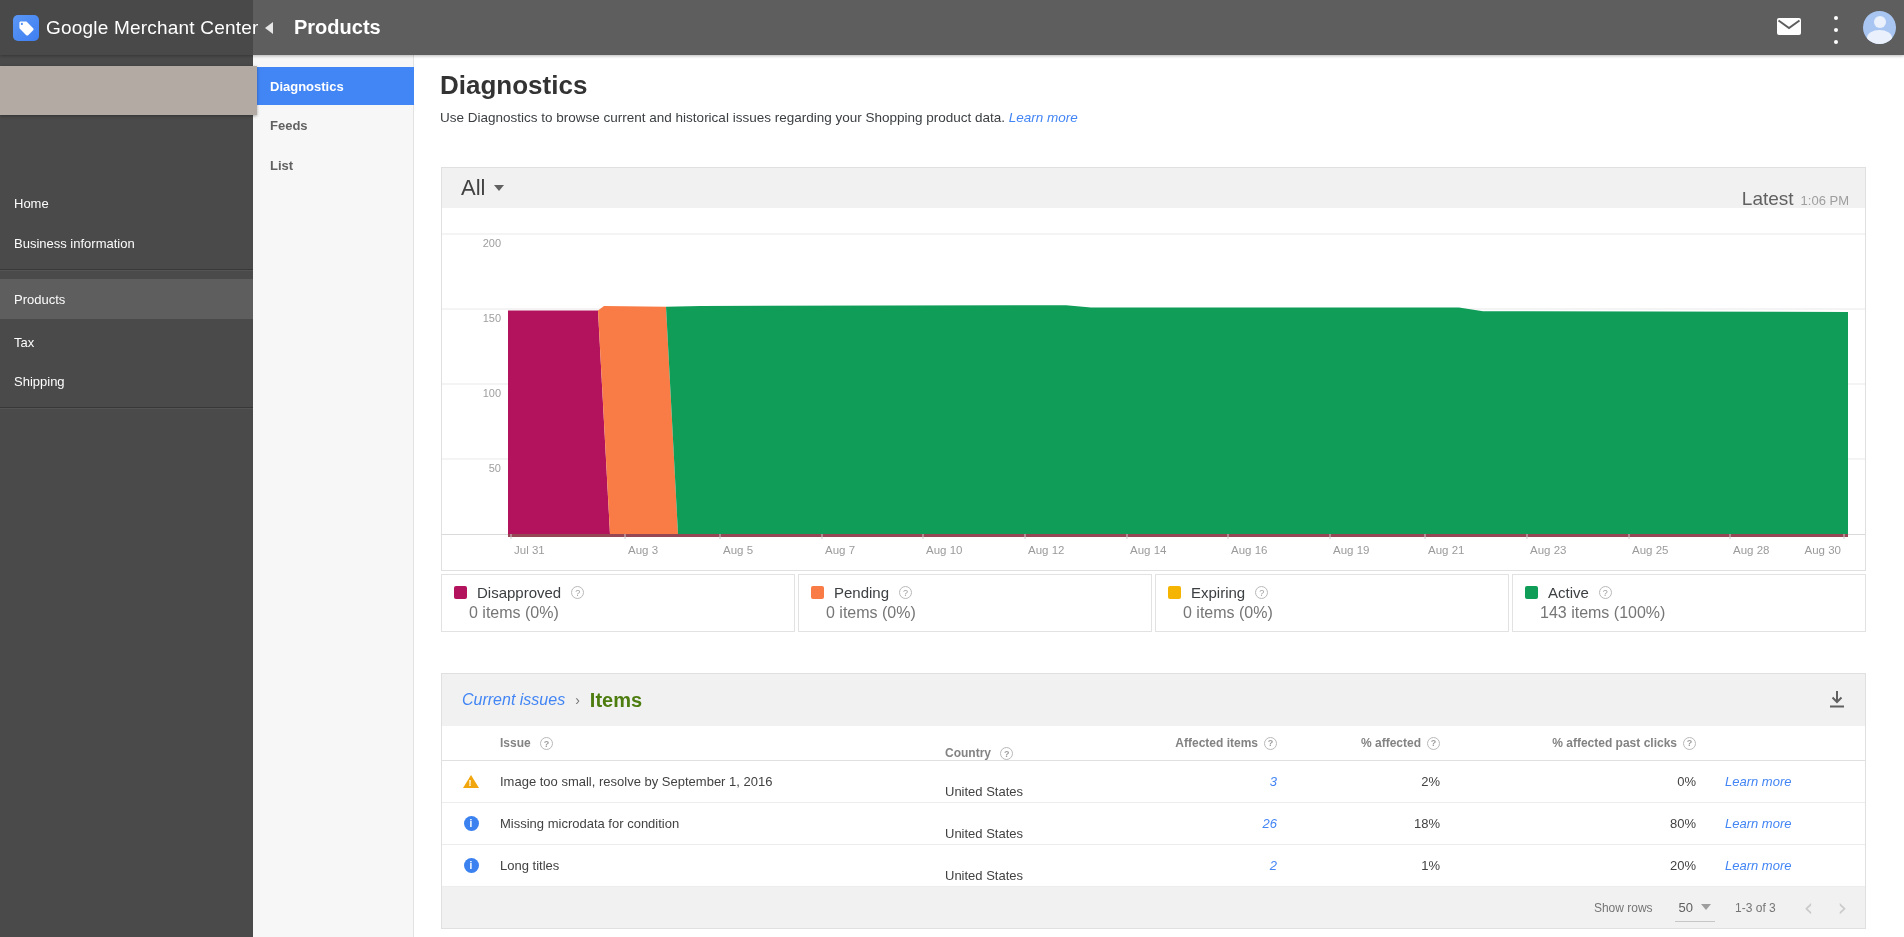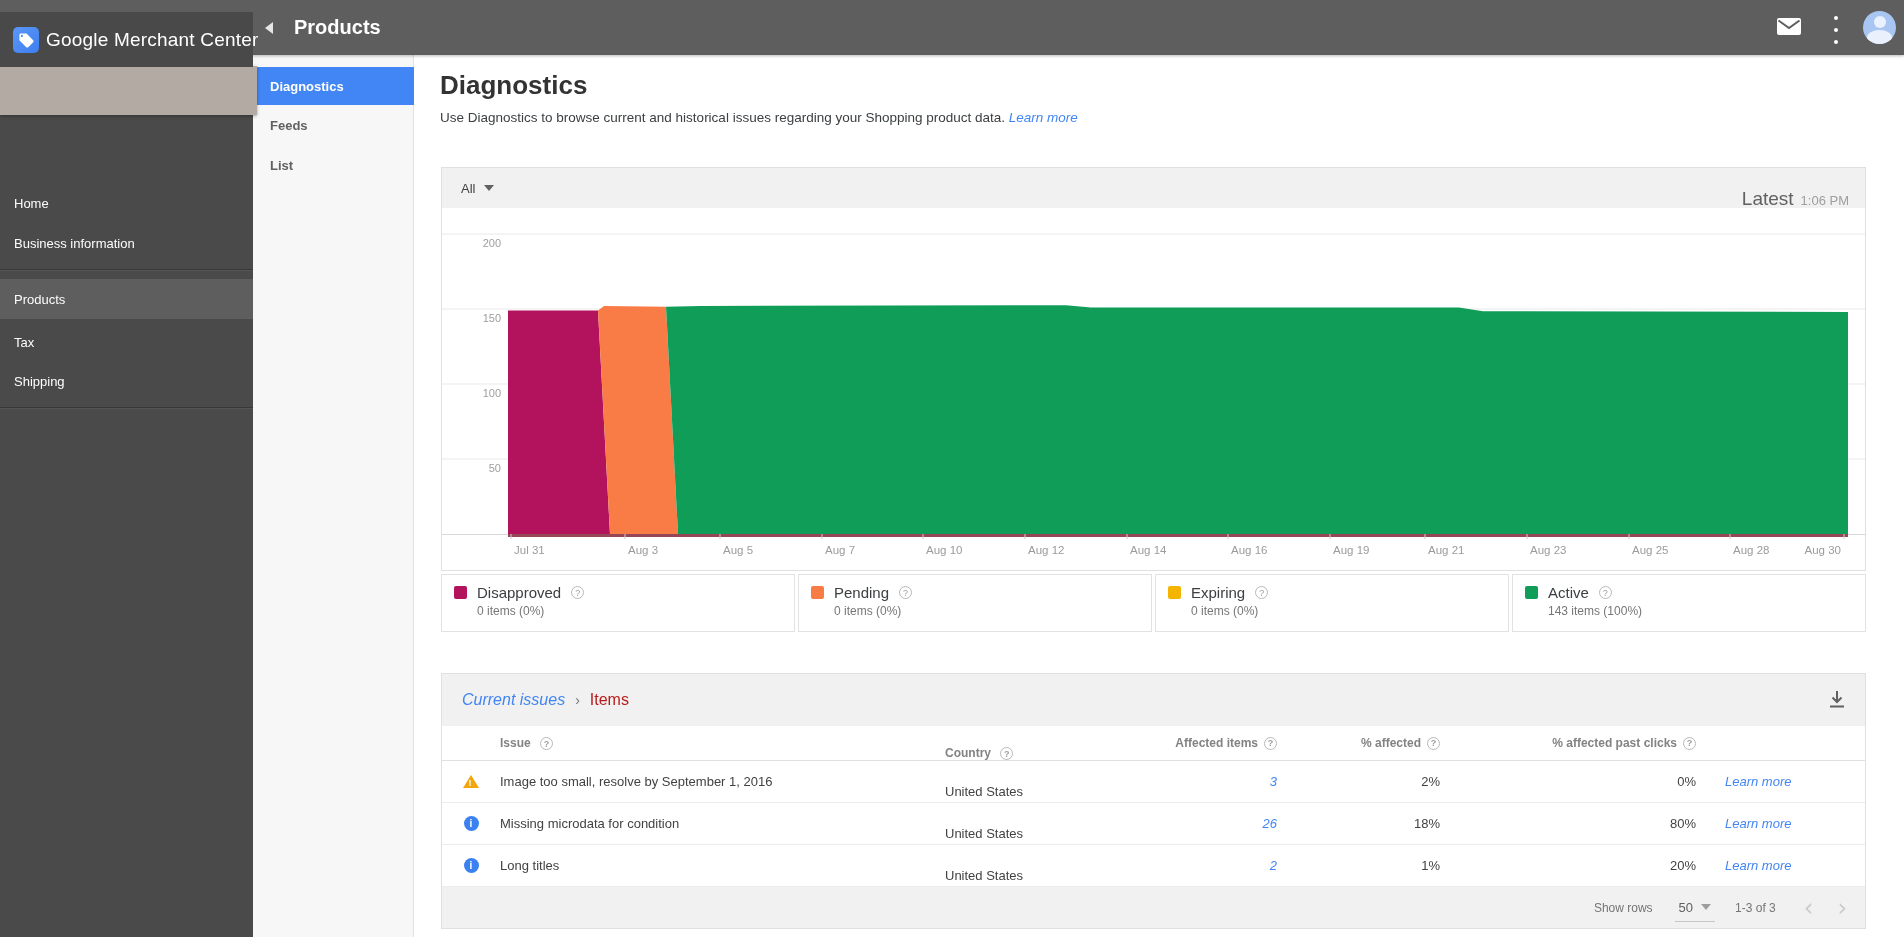--- a/index.html
+++ b/index.html
@@ -2,21 +2,21 @@
 <html><head>
 <meta charset="utf-8">
 <style>
   html,body{margin:0;padding:0;background:#fff;}
   .stage{position:relative;width:1904px;height:937px;overflow:hidden;
          font-family:"Liberation Sans","DejaVu Sans",sans-serif;background:#fff;}
 
   
   .topbar{position:absolute;left:0;top:0;width:1904px;height:55px;background:#5e5e5e;
           box-shadow:0 1px 3px rgba(0,0,0,.28);z-index:30;}
-  .brand-area{position:absolute;left:0;top:12px;width:253px;height:55px;background:#494949;
+  .brand-area{position:absolute;left:0;top:0;width:253px;height:55px;background:#494949;
               display:flex;align-items:center;text-align:center;}
   .logo-badge{position:absolute;left:13px;top:15px;width:26px;height:26px;border-radius:5px;
               background:linear-gradient(135deg,#5b97f5,#3e7ef2);display:flex;align-items:center;justify-content:center;}
   .brand-text{position:absolute;left:46px;top:0;height:55px;display:flex;align-items:center;
               color:#fff;font-size:19px;letter-spacing:.2px;white-space:nowrap;}
   .collapse-btn{position:absolute;left:257px;top:0;width:24px;height:55px;display:flex;align-items:center;justify-content:center;cursor:pointer;}
   .collapse-tri{width:0;height:0;border-top:6px solid transparent;border-bottom:6px solid transparent;border-right:8px solid #e6e6e6;}
   .topbar-title{position:absolute;left:294px;top:0;height:55px;display:flex;align-items:center;
                 color:#fff;font-size:20px;font-weight:700;}
   .mail-btn{position:absolute;left:1776px;top:17px;cursor:pointer;}
@@ -46,43 +46,43 @@
   
   .page-title{position:absolute;left:440px;top:70px;font-size:26px;font-weight:700;color:#333;margin:0;}
   .intro{position:absolute;left:440px;top:110px;font-size:13.5px;color:#3c4043;}
   .link{color:#4285f4;text-decoration:none;cursor:pointer;font-style:italic;}
 
   
   .chart-card{position:absolute;left:441px;top:167px;width:1425px;height:404px;background:#fff;
               border:1px solid #e0e0e0;box-sizing:border-box;}
   .chart-head{position:absolute;left:0;top:0;width:100%;height:40px;background:#f1f1f1;box-sizing:border-box;}
   .filter-dd{position:absolute;left:19px;top:0;height:40px;display:flex;align-items:center;gap:9px;cursor:pointer;}
-  .filter-dd .lbl{font-size:13px;color:#424242;}
+  .filter-dd .lbl{font-size:22px;color:#424242;}
   .caret{width:0;height:0;border-left:5px solid transparent;border-right:5px solid transparent;border-top:6px solid #616161;}
   .latest-wrap{position:absolute;right:16px;top:0;height:40px;display:flex;align-items:baseline;gap:7px;padding-top:20px;box-sizing:border-box;}
   .latest-lbl{font-size:19px;color:#616161;}
   .latest-time{font-size:13px;color:#9e9e9e;}
   #chart-svg{position:absolute;left:0;top:0;}
 
   
   .legend-row{position:absolute;left:441px;top:574px;width:1425px;height:58px;display:flex;gap:3px;}
   .legend-card{flex:1;background:#fff;border:1px solid #e2e2e2;box-sizing:border-box;padding:9px 0 0 12px;}
   .legend-line1{display:flex;align-items:center;gap:10px;}
   .legend-swatch{width:13px;height:13px;border-radius:2px;flex:0 0 auto;}
   .legend-label{font-size:15px;color:#3c4043;}
   .qmark{width:13px;height:13px;border-radius:50%;border:1px solid #b9b9b9;color:#9e9e9e;font-size:9px;
          display:inline-flex;align-items:center;justify-content:center;box-sizing:border-box;cursor:pointer;flex:0 0 auto;}
-  .legend-count{margin:3px 0 0 23px;font-size:12px;color:#767676;}
+  .legend-count{margin:3px 0 0 15px;font-size:16px;color:#767676;}
 
   
   .issues{position:absolute;left:441px;top:673px;width:1425px;border:1px solid #e0e0e0;box-sizing:border-box;background:#fff;}
   .issues-strip{height:52px;background:#f1f1f1;display:flex;align-items:center;position:relative;}
   .bc-link{margin-left:20px;font-size:16px;}
   .bc-sep{margin:0 10px;color:#757575;font-size:14px;}
-  .bc-current{font-size:16px;color:#b91c1c;}
+  .bc-current{font-size:20px;color:#4d7c0f;font-weight:bold;}
   .dl-btn{position:absolute;right:18px;top:15px;cursor:pointer;}
   .tbl-head{display:flex;align-items:center;height:34px;border-bottom:1px solid #e0e0e0;
             font-size:12px;font-weight:700;color:#838383;}
   .tbl-row{display:flex;align-items:center;height:41px;border-bottom:1px solid #ededed;font-size:13px;color:#424242;}
   .col-icon{width:58px;display:flex;justify-content:center;box-sizing:border-box;}
   .col-issue{flex:1;}
   .col-country{width:222px;margin-top:20px;}
   .col-aff{width:110px;display:flex;justify-content:flex-end;align-items:center;gap:6px;}
   .col-paff{width:163px;display:flex;justify-content:flex-end;align-items:center;gap:6px;}
   .col-past{width:256px;display:flex;justify-content:flex-end;align-items:center;gap:6px;}

